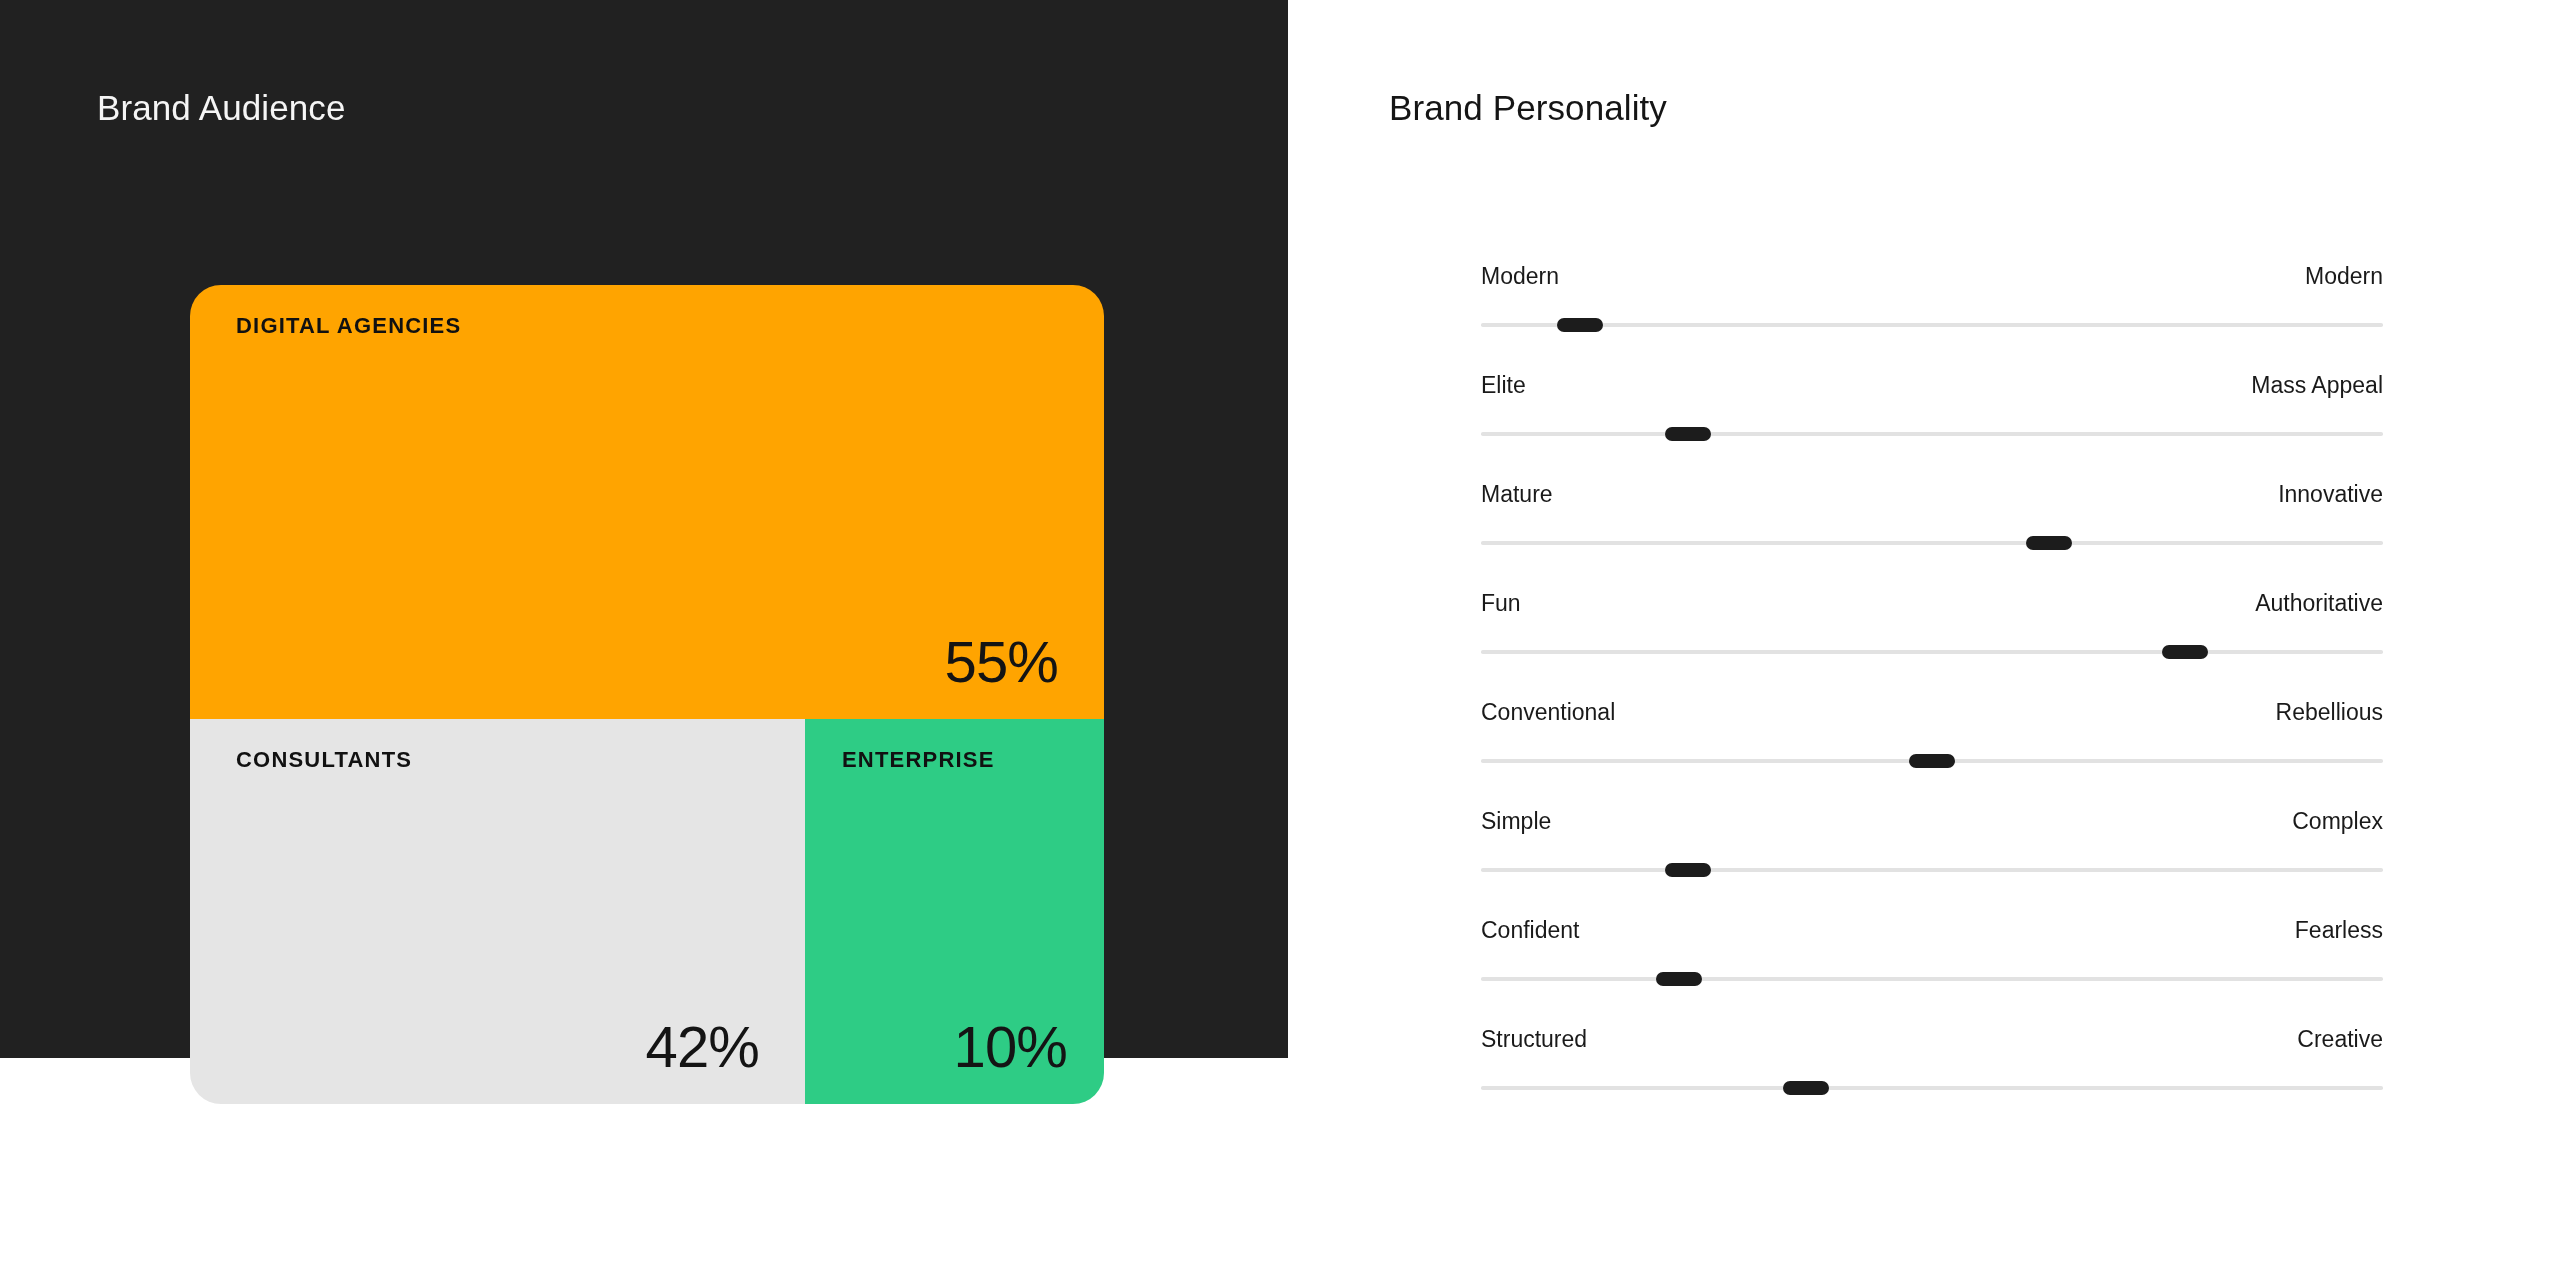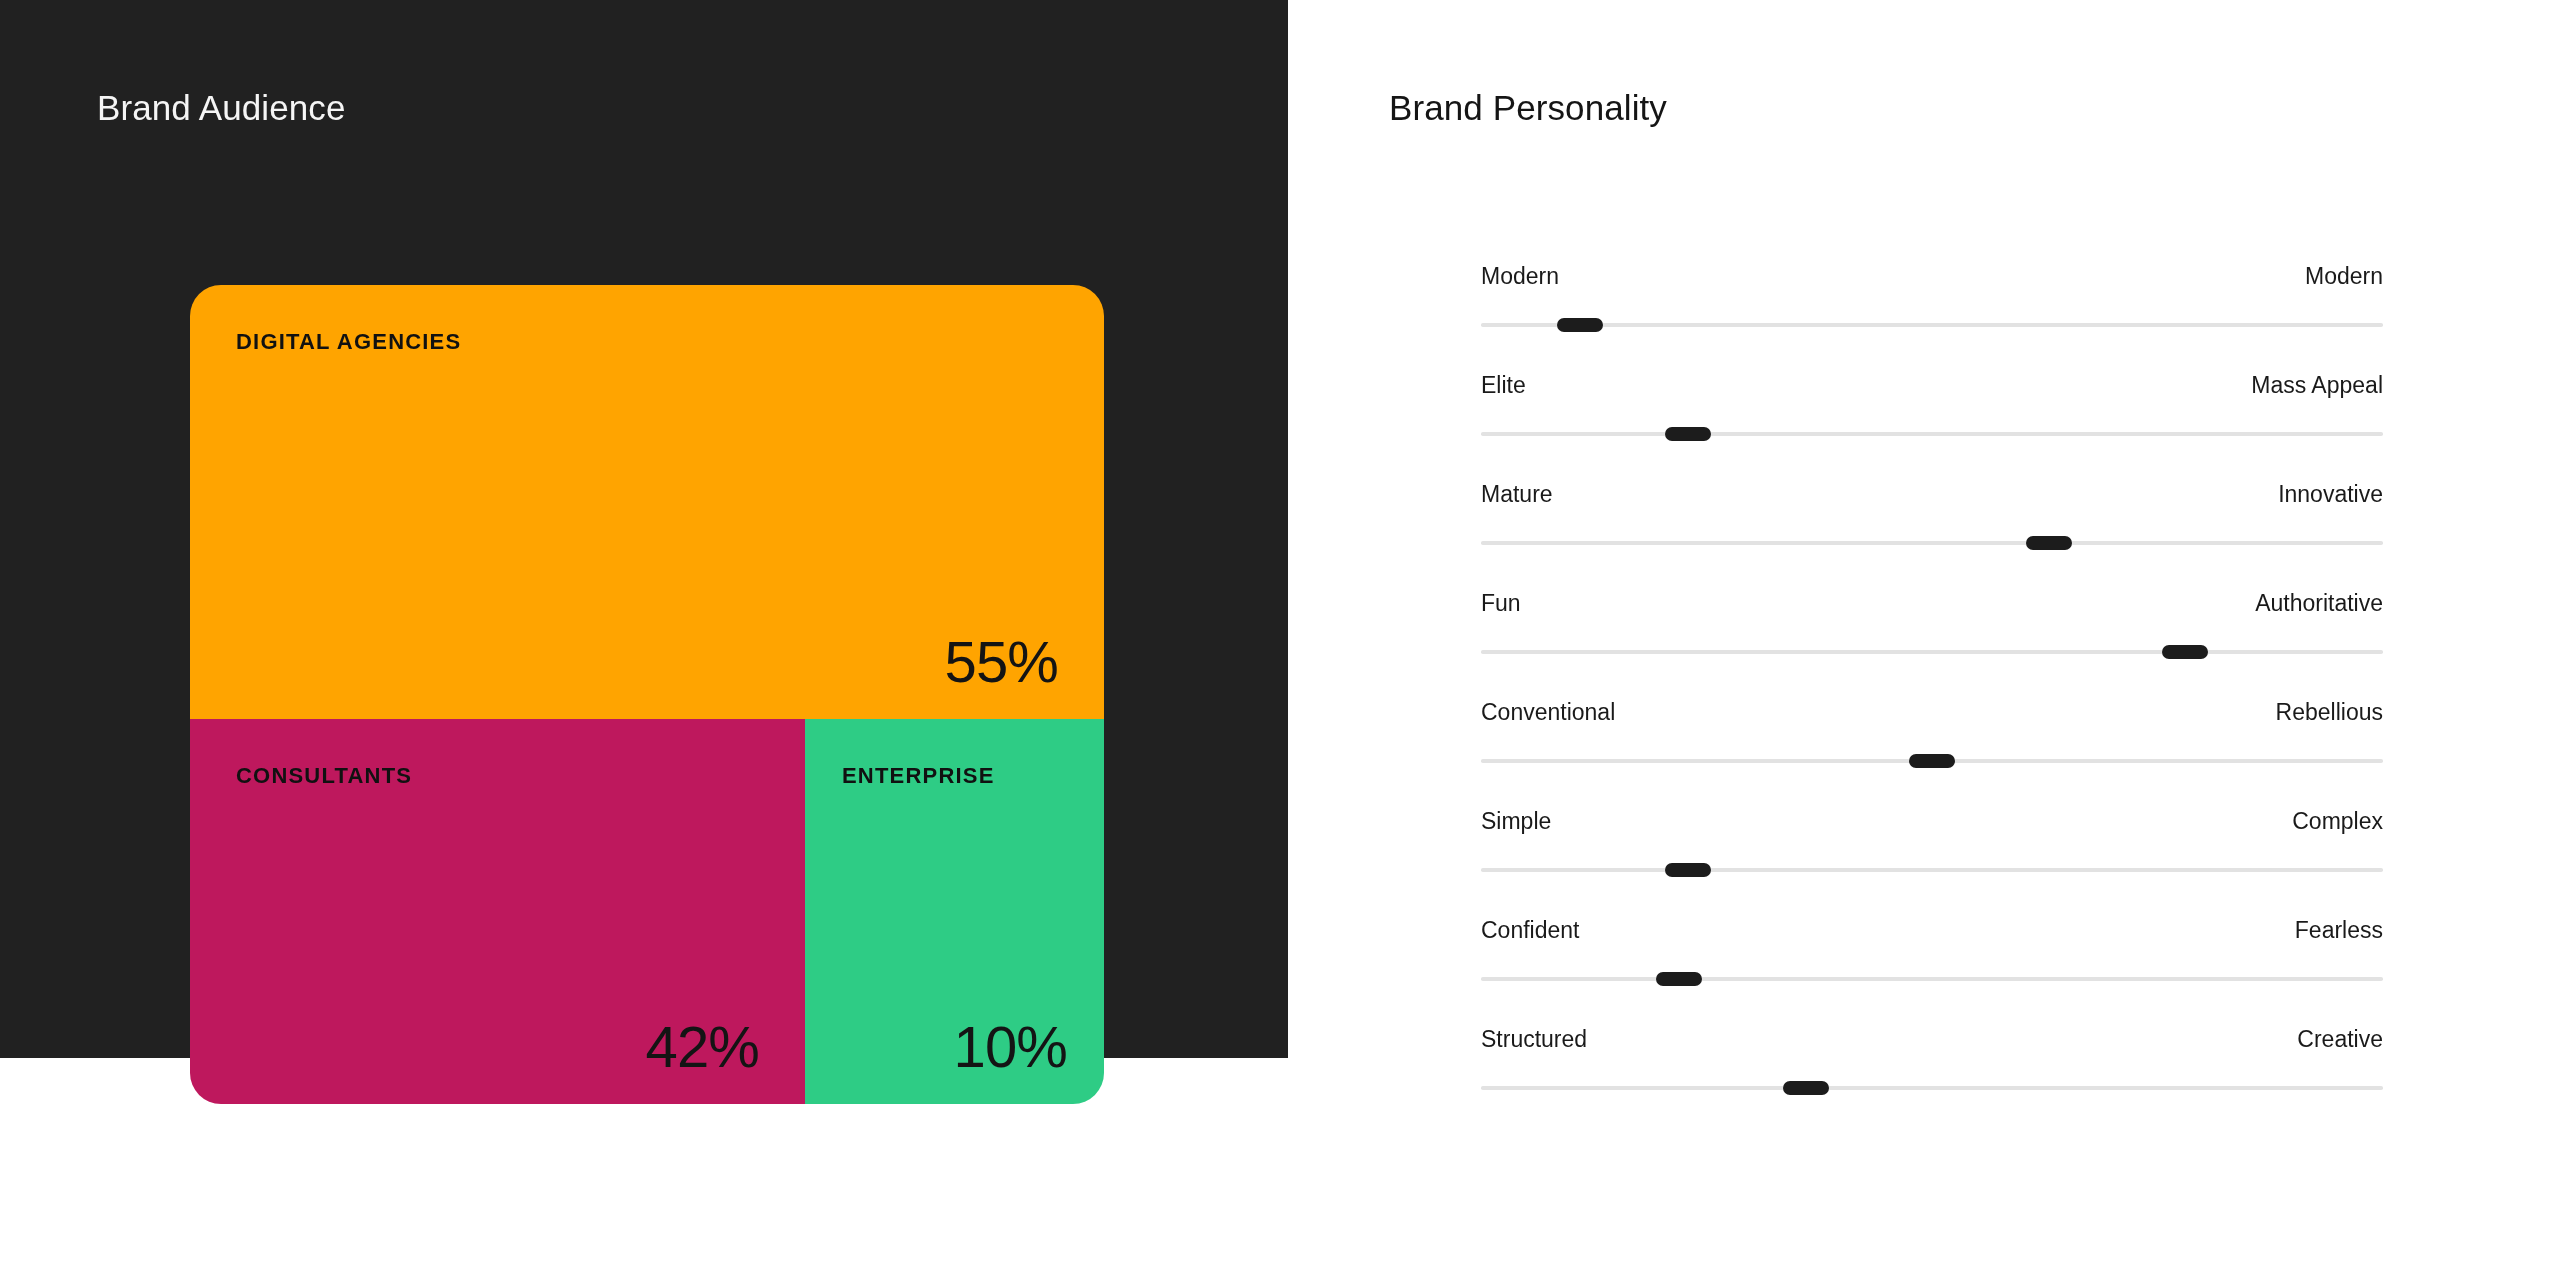--- a/index.html
+++ b/index.html
@@ -62,21 +62,21 @@
   }
 
   .tm-tile {
     position: relative;
     overflow: hidden;
   }
 
   .tm-tile-label {
     position: absolute;
     left: 46px;
-    top: 44px;
+    top: 28px;
     font-size: 22px;
     font-weight: 700;
     letter-spacing: 1.2px;
     color: #111111;
     white-space: nowrap;
   }
 
   .tm-tile-value {
     position: absolute;
     right: 46px;
@@ -182,21 +182,21 @@
     <div class="treemap">
 
       <div class="tm-row-top">
         <div class="tm-tile tile-digital" style="background:#FFA400;">
           <span class="tm-tile-label">DIGITAL AGENCIES</span>
           <span class="tm-tile-value">55%</span>
         </div>
       </div>
 
       <div class="tm-row-bottom">
-        <div class="tm-tile tile-consult" style="background:#be185d;">
+        <div class="tm-tile tile-consult" style="background:#e5e5e5;">
           <span class="tm-tile-label">CONSULTANTS</span>
           <span class="tm-tile-value">42%</span>
         </div>
         <div class="tm-tile tile-enterprise" style="background:#2ECC85;">
           <span class="tm-tile-label">ENTERPRISE</span>
           <span class="tm-tile-value">10%</span>
         </div>
       </div>
 
     </div>

